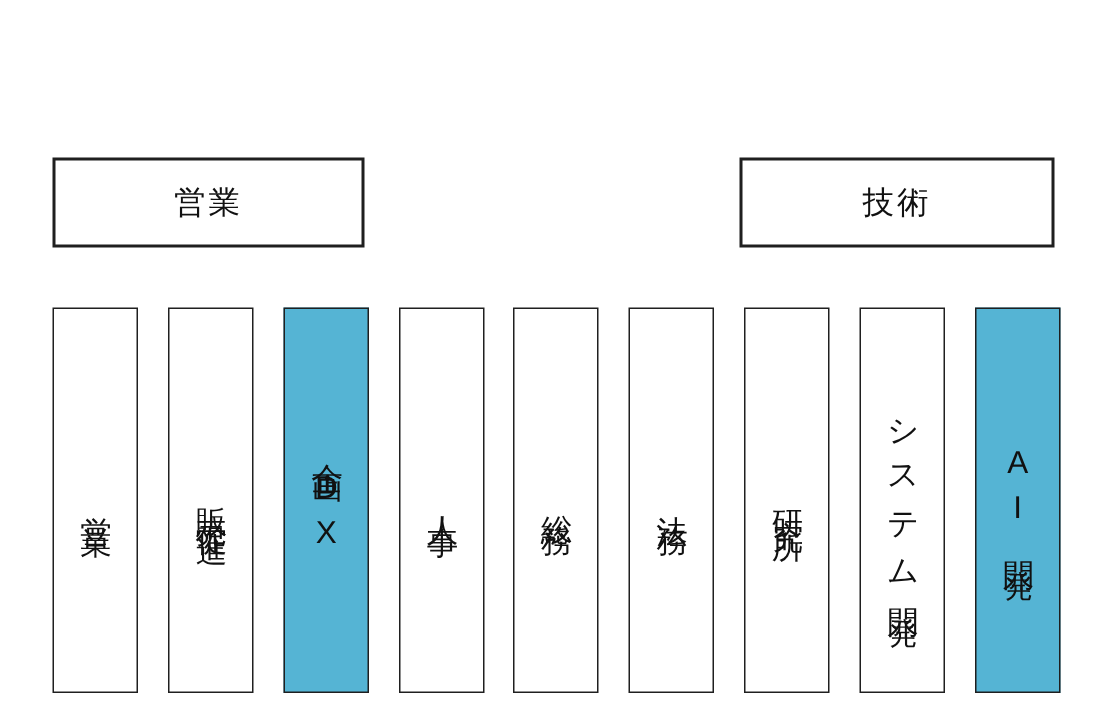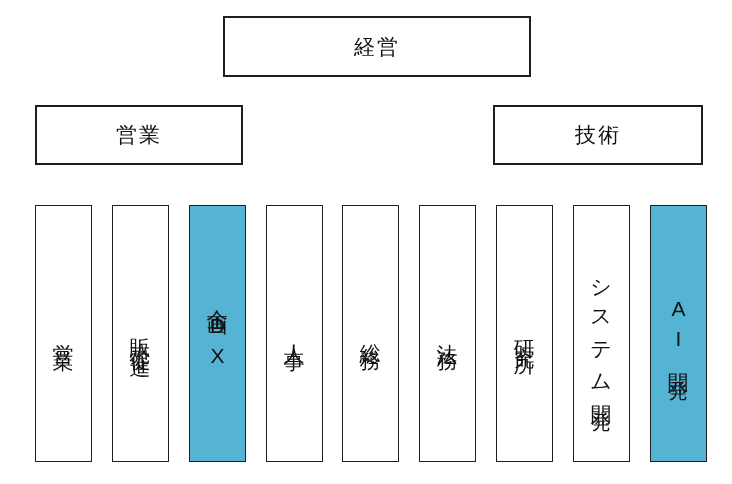--- a/index.html
+++ b/index.html
@@ -63,23 +63,20 @@
     line-height: 1;
     color: #111111;
     white-space: nowrap;
   }
 </style>
 </head>
 <body>
 
 <div class="canvas">
 
-  <div class="box root">
-    <span class="hlabel">経営</span>
-  </div>
 
   <div class="box division d0">
     <span class="hlabel">営業</span>
   </div>
   <div class="box division d2">
     <span class="hlabel">技術</span>
   </div>
 
   <div class="box dept i0">
     <span class="vlabel">営業</span>

